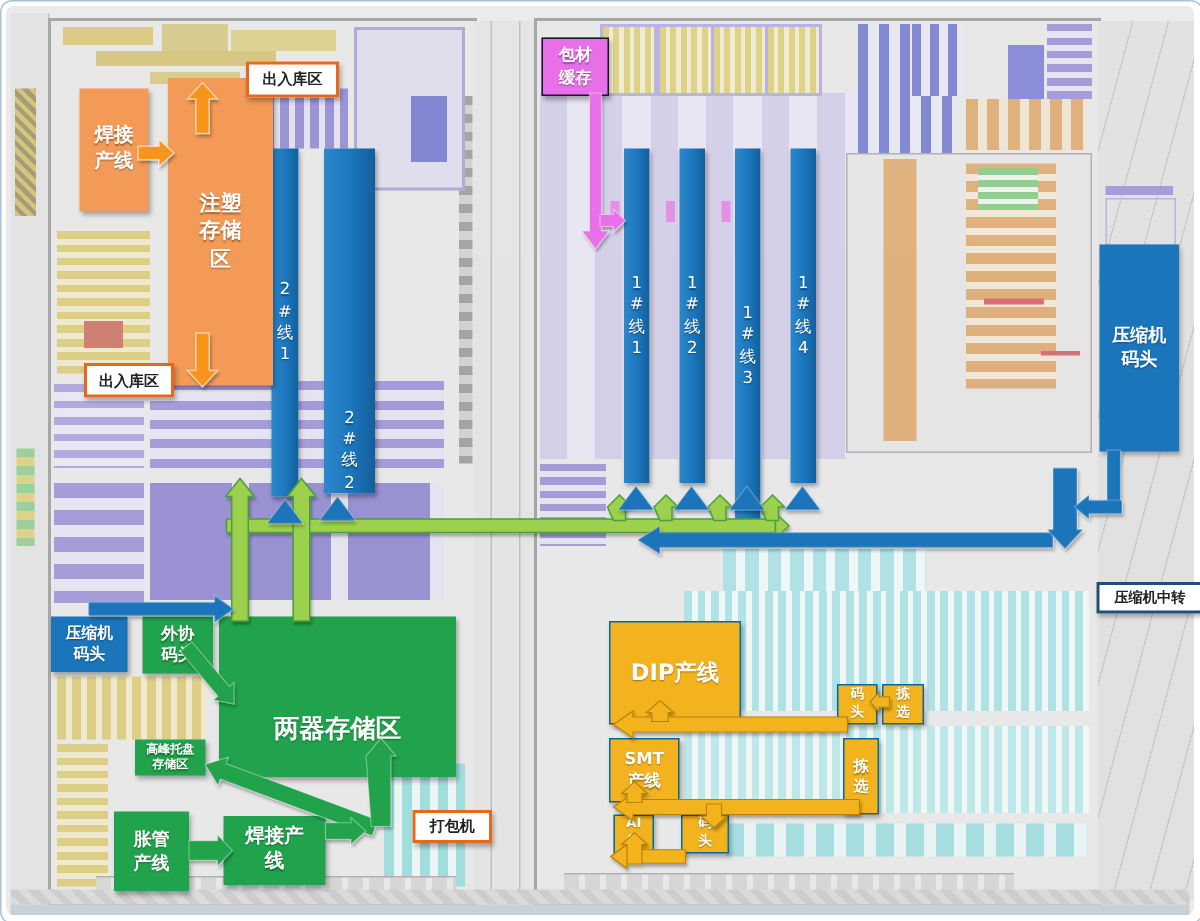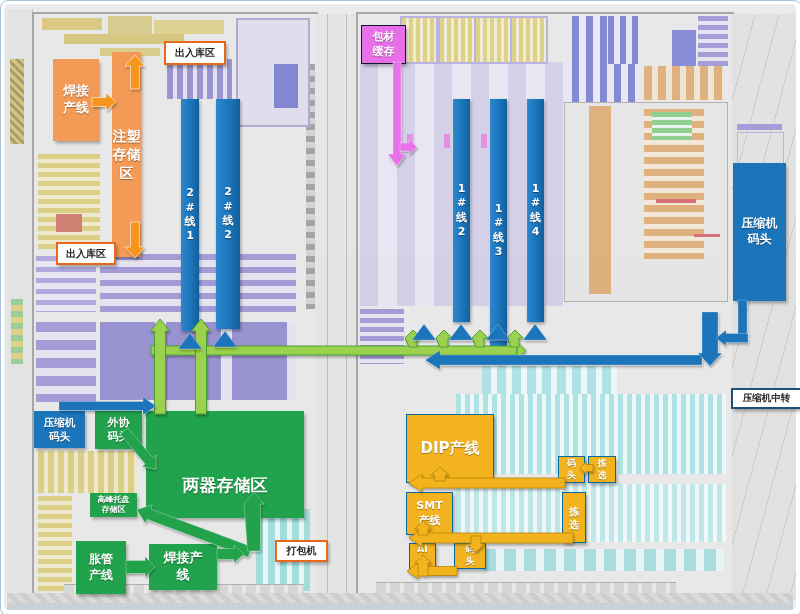--- a/index.html
+++ b/index.html
@@ -15,21 +15,21 @@
   .orange{background:var(--orange-box,#f29a56);}
   .green{background:var(--green,#21a24c);}
   .yellow{background:var(--yellow,#f2b31e);border:1px solid #0369a1;}
   .blue{background:var(--blue,#1b75bb);}
   .magenta{background:var(--magenta,#e86fe8);border:1px solid #0f172a;}
   .callout{position:absolute;display:flex;align-items:center;justify-content:center;background:#fff;color:#222;font-weight:bold;
            white-space:nowrap;box-shadow:1.5px 2.5px 3px rgba(0,0,0,.3);}
   .co-orange{border:2px solid var(--callout-orange,#e8671b);}
   .co-blue{border:2px solid var(--callout-blue,#1f4e79);}
   .bar{position:absolute;background:linear-gradient(90deg,#2c87cd 0%,var(--blue,#1b75bb) 55%,#135f9c 100%);
-       display:flex;align-items:center;justify-content:center;color:#fff;font-weight:bold;
+       display:flex;align-items:center;justify-content:center;color:#fff;font-weight:normal;
        box-shadow:1px 2px 3px rgba(0,0,0,.35);}
   .bar .vt{width:12px;font-size:11px;line-height:1.3;word-break:break-all;text-align:center;text-shadow:0 1px 1px rgba(0,0,0,.4);}
   #arrows{position:absolute;left:0;top:0;pointer-events:none;}
 </style>
 </head>
 <body>
 
 <div id="stage">
   <div id="paper">
 
@@ -96,37 +96,40 @@
       <div class="d" style="left:480px;top:545px;width:240px;height:22px;background:repeating-linear-gradient(90deg,#8fd8dc 0 12px,#e8f8f8 12px 20px);"></div>
       <div class="d" style="left:372px;top:578px;width:300px;height:14px;border-top:1px solid #999;background:repeating-linear-gradient(90deg,#cfcfcf 0 10px,#e7e7e7 10px 14px);"></div>
 
       <div class="d" style="left:3px;top:589px;width:786px;height:10px;background:repeating-linear-gradient(45deg,#d4d4d4 0 5px,#c2c2c2 5px 10px);"></div>
       <div class="d" style="left:3px;top:599px;width:786px;height:7px;background:#bcc7cf;"></div>
     </div>
 
     <div class="bar" style="left:177px;top:95px;width:18px;height:232px;">
       <span class="vt">2#线1</span>
       </div>
-    <div class="bar" style="left:212px;top:95px;width:24px;height:230px;">
+    <div class="bar" style="left:212px;top:95px;width:34px;height:230px;align-items:flex-end;">
       <span class="vt">2#线2</span>
+      </div>
+    <div class="bar" style="left:412px;top:95px;width:17px;height:223px;">
+      <span class="vt">1#线1</span>
       </div>
     <div class="bar" style="left:449px;top:95px;width:17px;height:223px;">
       <span class="vt">1#线2</span>
       </div>
     <div class="bar" style="left:486px;top:95px;width:17px;height:263px;">
       <span class="vt">1#线3</span>
       </div>
     <div class="bar" style="left:523px;top:95px;width:17px;height:223px;">
       <span class="vt">1#线4</span>
       </div>
 
     <div class="box orange" style="left:49px;top:55px;width:46px;height:82px;font-size:13px;">
       <span class="wrap" style="width:2.2em">焊接产线</span>
       </div>
-    <div class="box orange" style="left:108px;top:48px;width:29px;height:205px;font-size:14px;">
+    <div class="box orange" style="left:108px;top:48px;width:70px;height:205px;font-size:14px;">
       <span class="wrap" style="width:2.2em">注塑存储区</span>
       </div>
     <div class="callout co-orange" style="left:160px;top:37px;width:58px;height:20px;font-size:10px;">
       <span>出入库区</span>
       </div>
     <div class="callout co-orange" style="left:52px;top:238px;width:56px;height:19px;font-size:10px;">
       <span>出入库区</span>
       </div>
     <div class="box magenta" style="left:357px;top:21px;width:43px;height:37px;font-size:11px;">
       <span class="wrap" style="width:2.2em">包材缓存</span>

